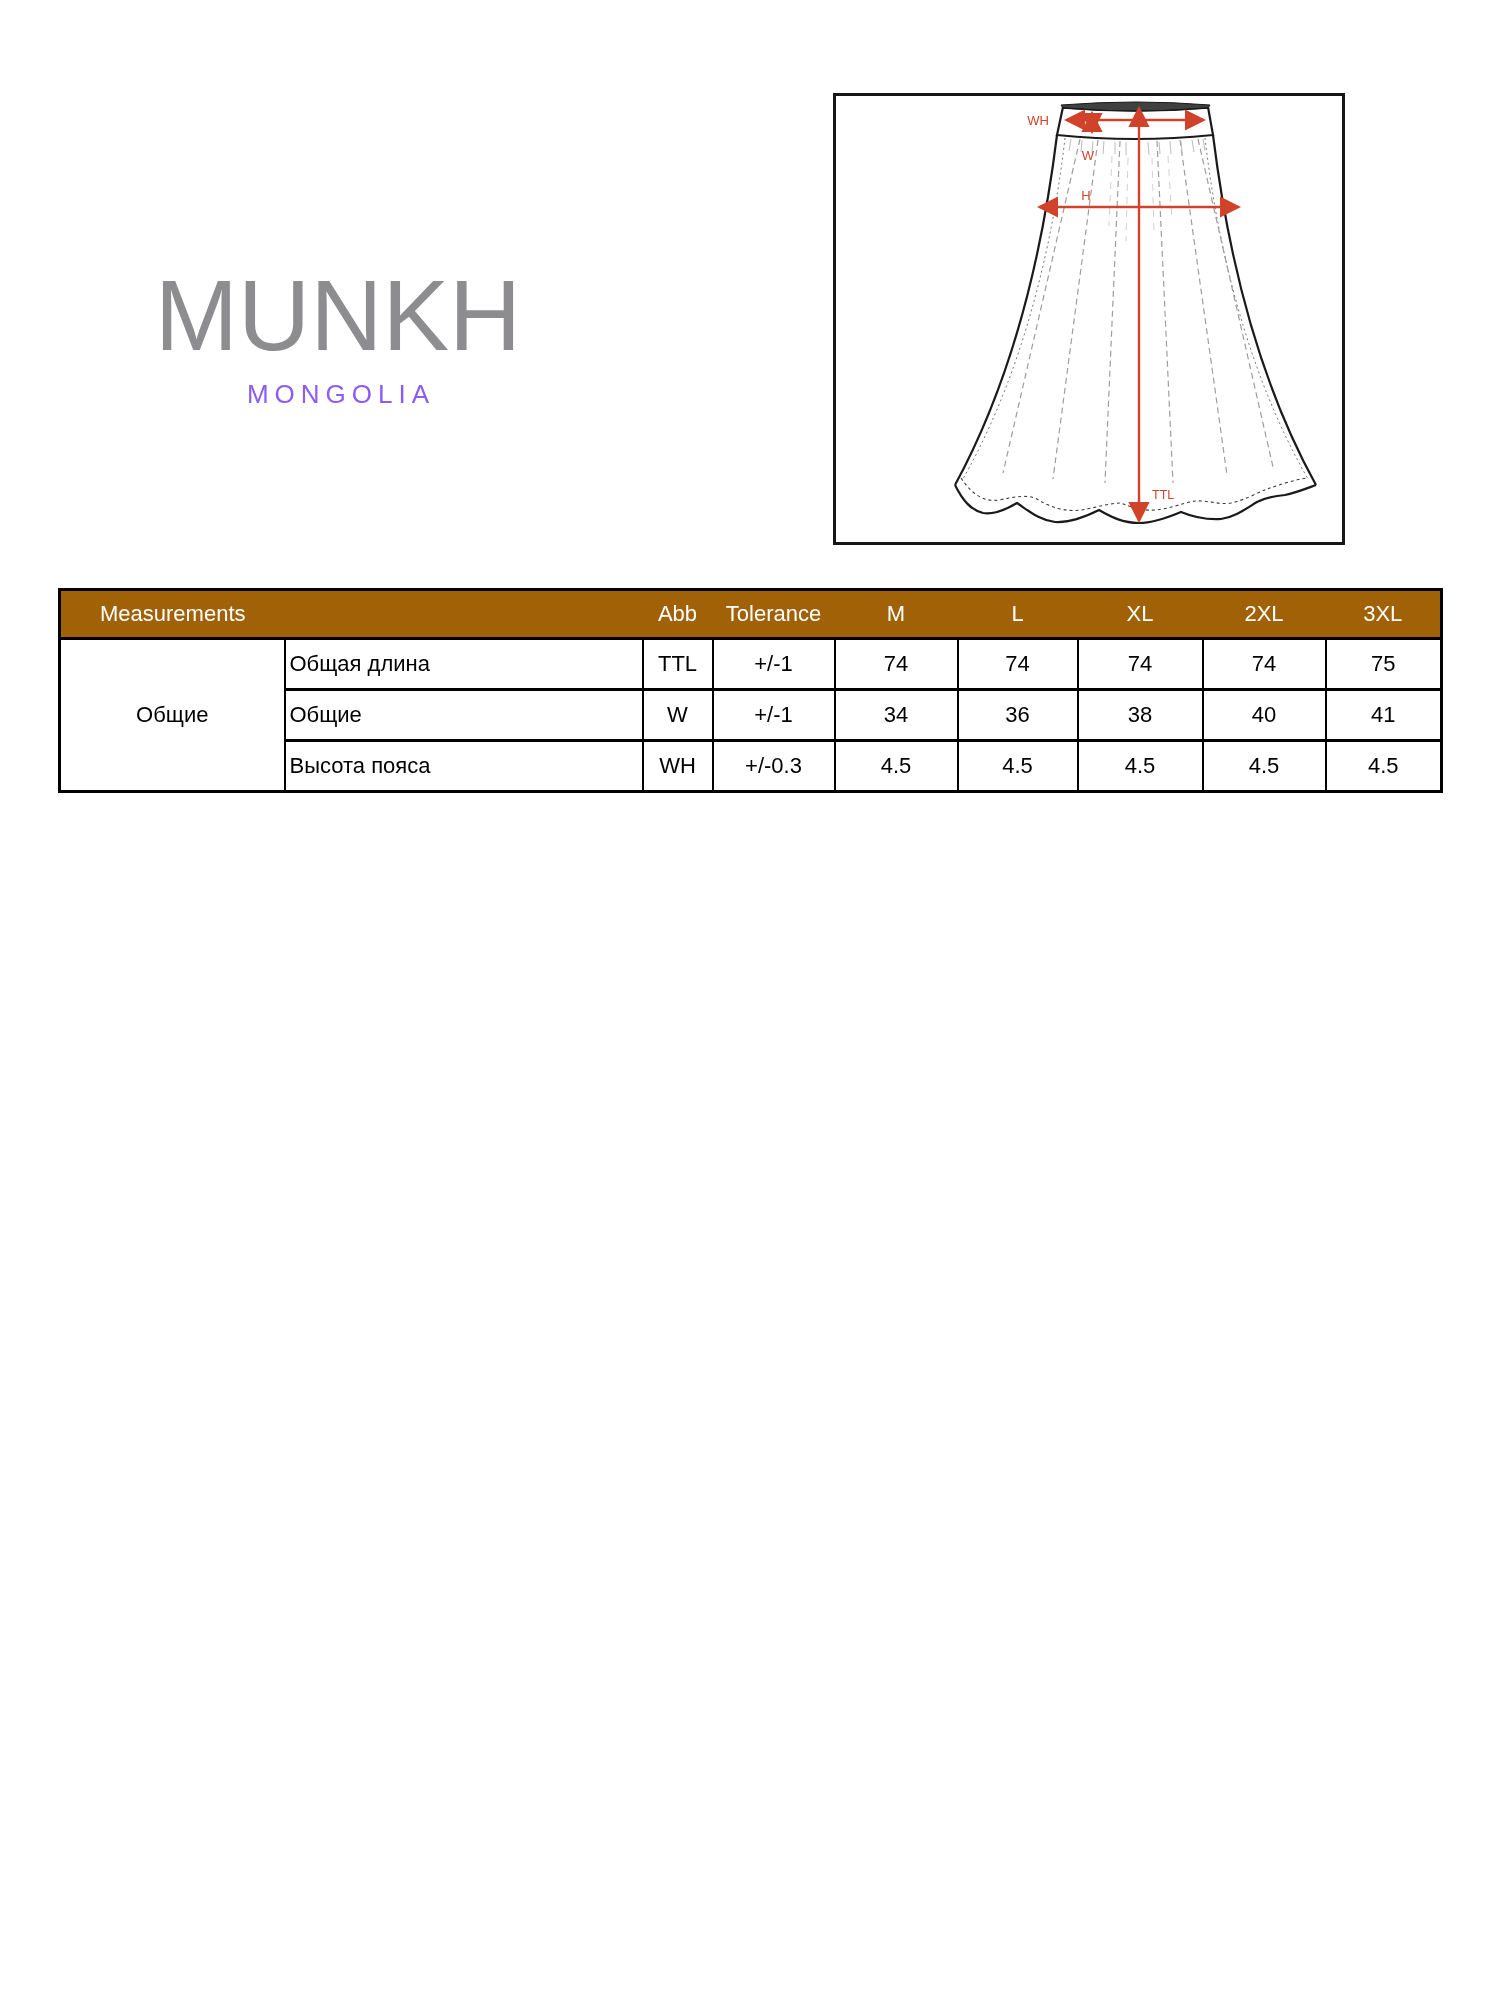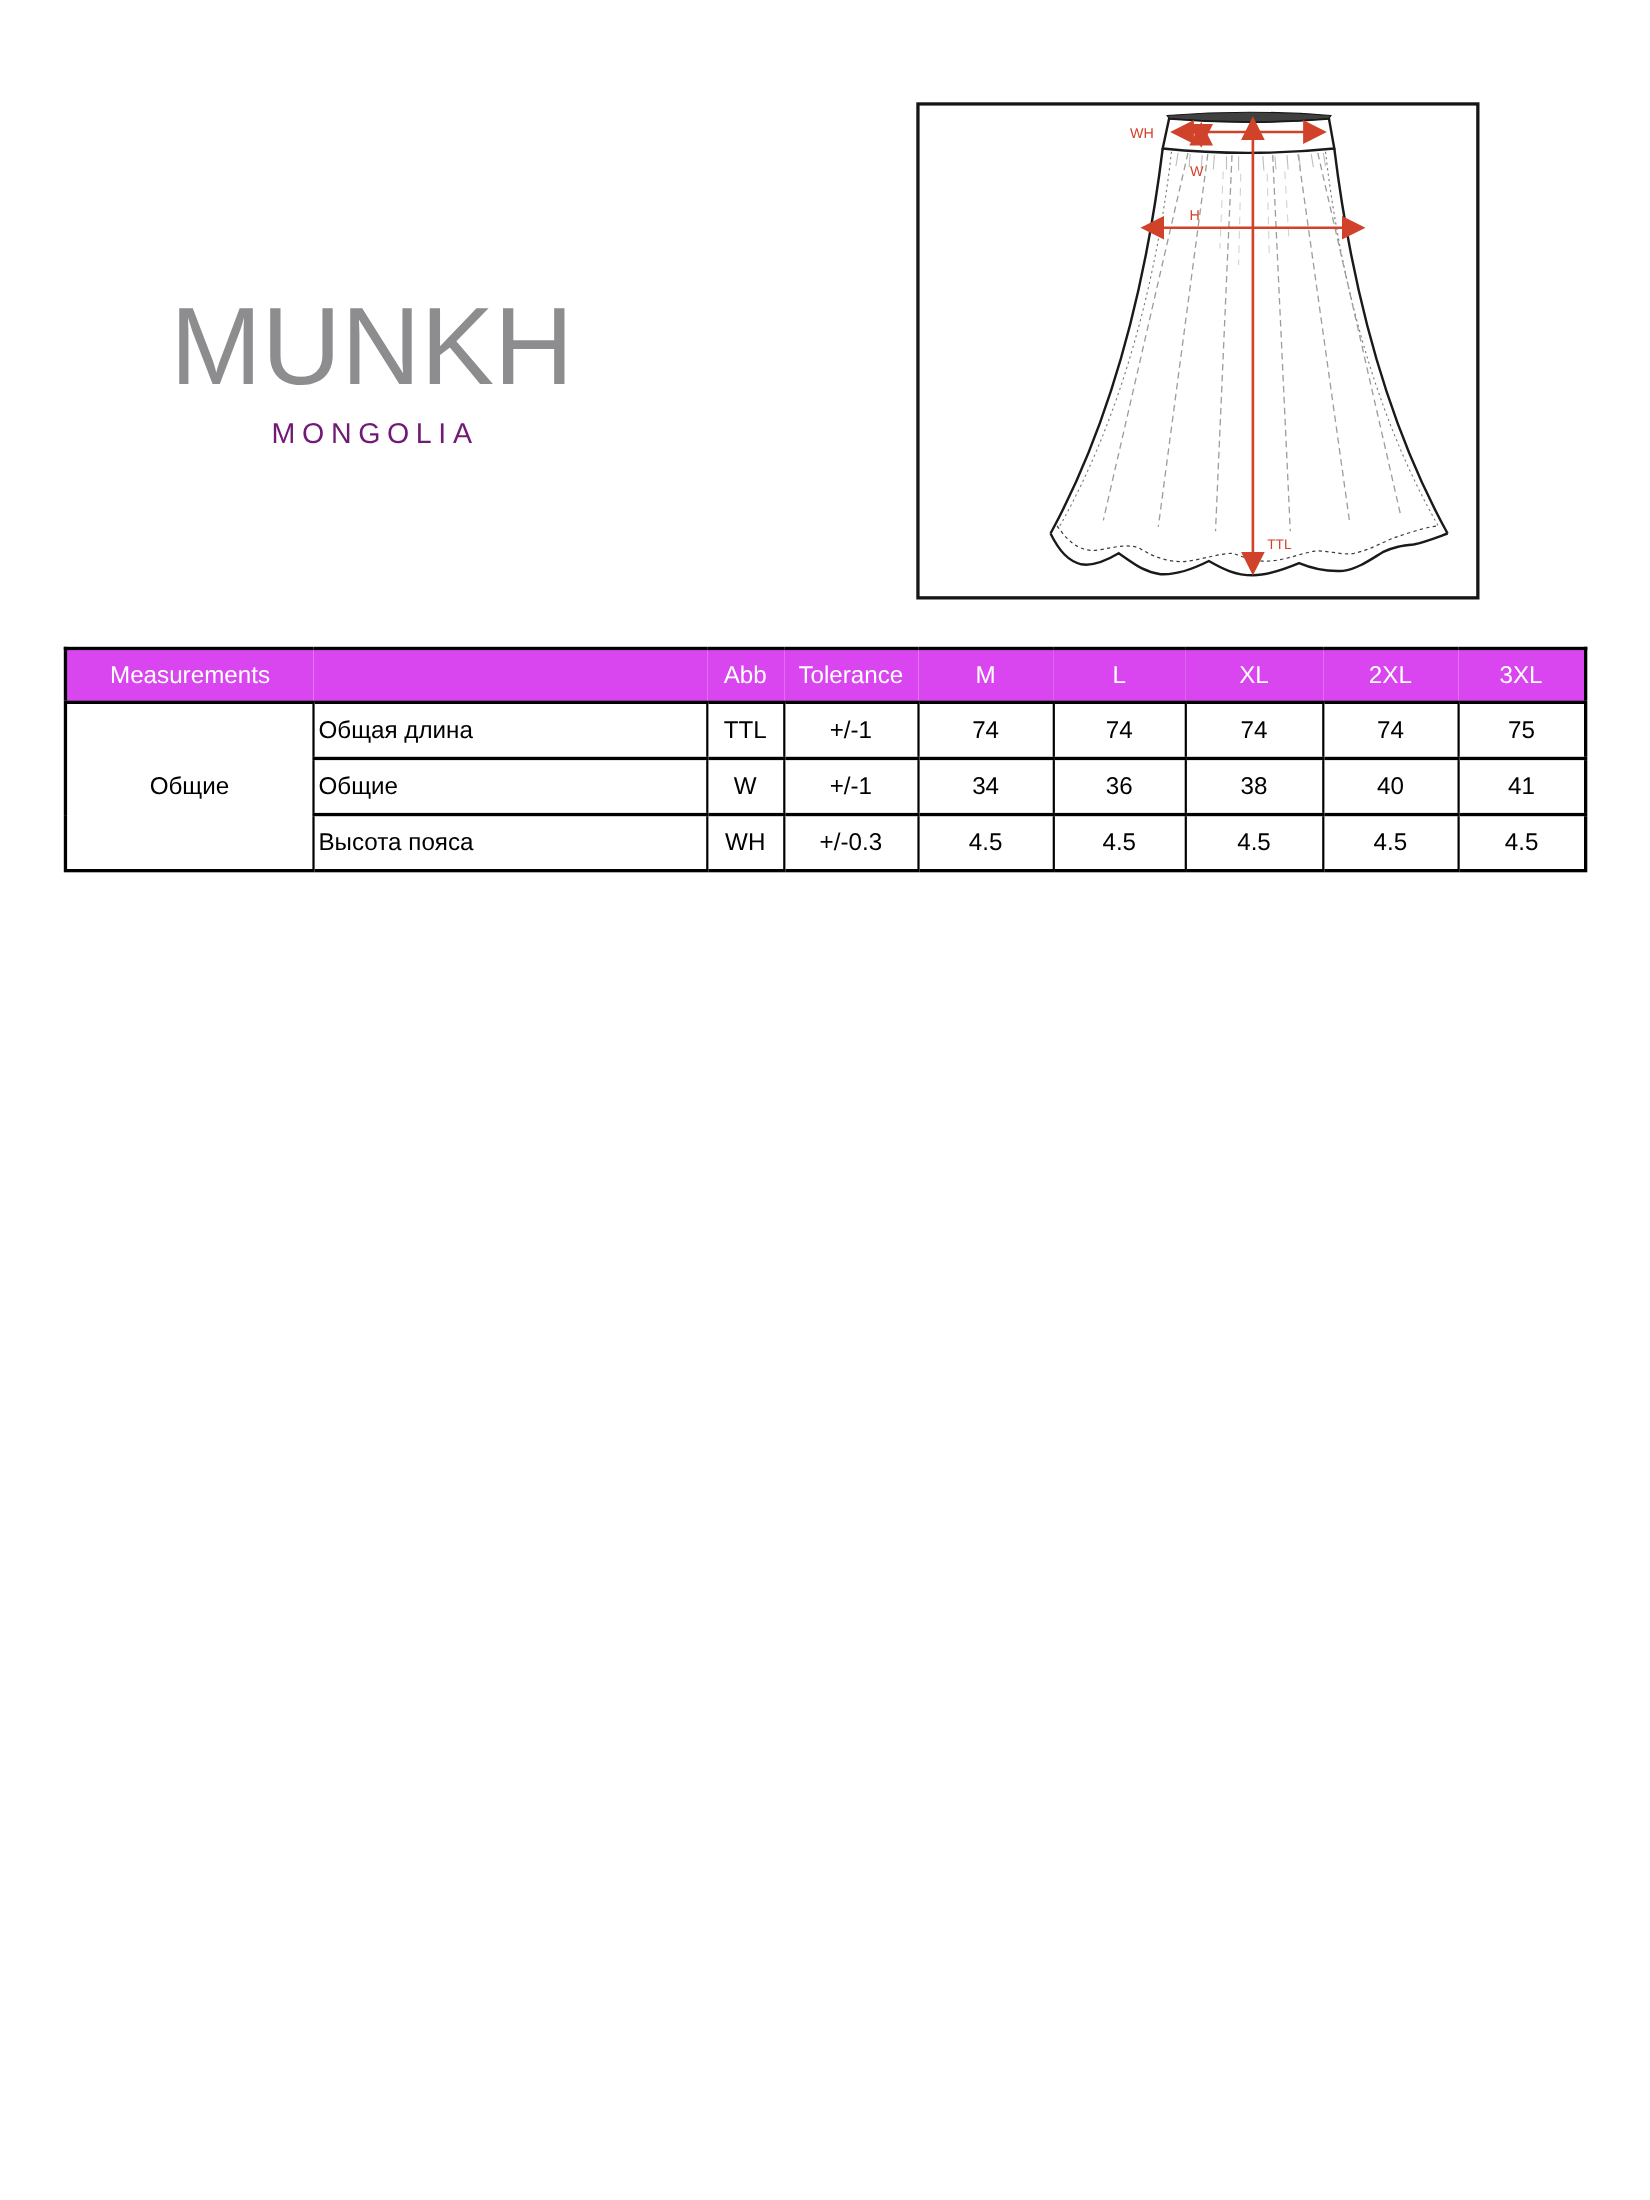--- a/index.html
+++ b/index.html
@@ -9,37 +9,37 @@
     overflow:hidden;
   }
   
   .logo{position:absolute;left:154px;top:265px;width:368px;text-align:center;}
   .logo-title{
     font-size:100px;line-height:1;font-weight:400;letter-spacing:0px;
     color:#8d8d8f;white-space:nowrap;
   }
   .logo-sub{
     margin-top:14px;font-size:26px;letter-spacing:6px;padding-left:6px;
-    color:#701a75;white-space:nowrap;
+    color:#8b5cf6;white-space:nowrap;
   }
   
   .sketch-box{
     position:absolute;left:833px;top:93px;width:506px;height:446px;
     border:3px solid #161616;background:#fff;
   }
   .sketch-box svg{display:block;}
   
   .spec-table{
     position:absolute;left:58px;top:588px;
     border-collapse:collapse;table-layout:fixed;
     border:3px solid #000;
     font-size:22px;
   }
   .spec-table th{
-    background:#d946ef;color:#fff;font-weight:400;
+    background:#a16207;color:#fff;font-weight:400;
     height:44px;border:0;text-align:center;white-space:nowrap;
   }
   .spec-table td{
     border-left:2px solid #000;border-right:2px solid #000;
     border-top:3px solid #000;border-bottom:3px solid #000;
     height:46px;text-align:center;background:#fff;white-space:nowrap;
   }
   .spec-table td.name{ text-align:left;padding-left:4px; }
   .spec-table td.group{ text-align:center; }
 </style>

